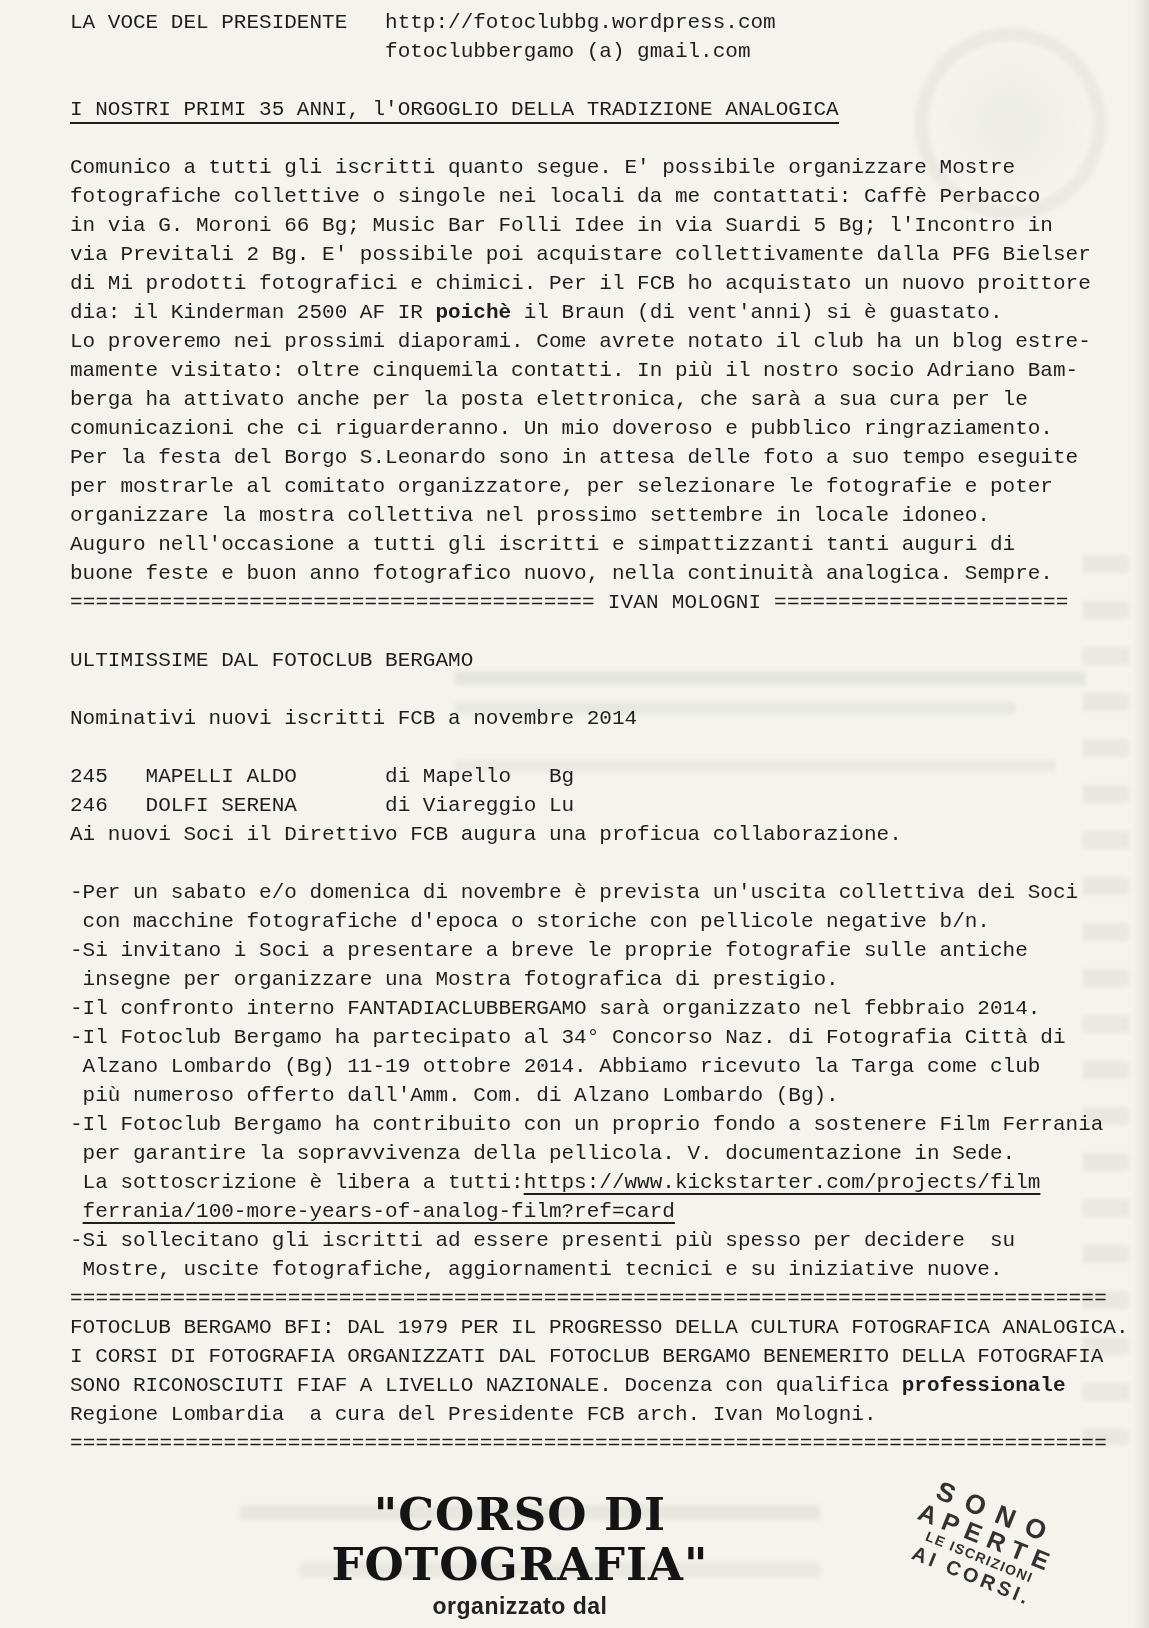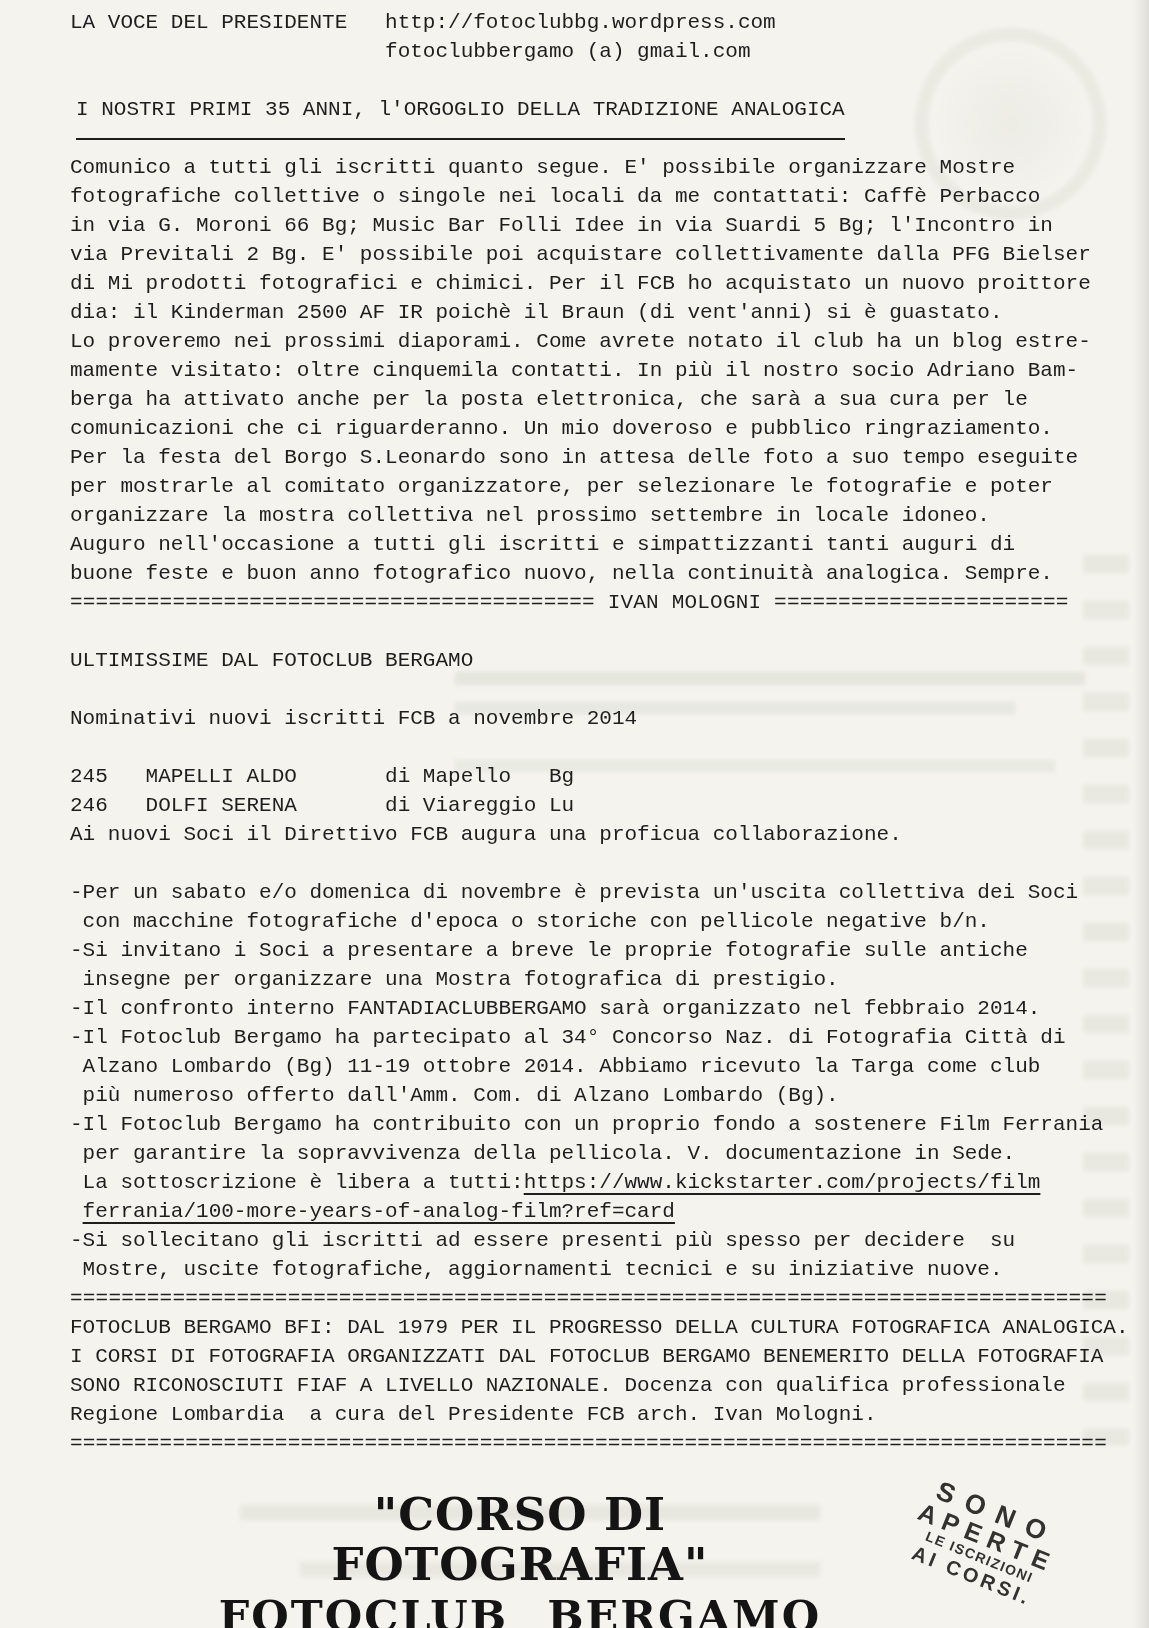--- a/index.html
+++ b/index.html
@@ -12,23 +12,23 @@
   .page::after{
     content:'';position:absolute;right:0;top:0;width:16px;height:100%;
     background:linear-gradient(to right, rgba(0,0,0,0), rgba(110,110,100,.16));
     pointer-events:none;
   }
   .typewriter{
     position:absolute;left:70px;top:8px;width:1060px;
     font-size:21px;line-height:29px;white-space:pre;
   }
   .line{min-height:29px;}
-  .b{font-weight:normal;margin-top:28px;}
+  .b{font-weight:bold;margin-top:28px;}
   .u{text-decoration:underline;text-decoration-thickness:2px;text-underline-offset:5px;text-align:right;}
-  .title span{border-bottom:2.5px solid #1e1e1e;padding-bottom:17px;margin-left:6px;}
+  .title span{border-bottom:2.5px solid #1e1e1e;padding-bottom:1px;}
   .sep{letter-spacing:.2px;}
 
   
   .ad-block{
     position:absolute;left:195px;top:1490px;width:650px;text-align:center;
     color:#141414;
   }
   .ad-title{
     font-family:"DejaVu Serif", serif;font-weight:bold;font-size:45px;
     letter-spacing:1px;line-height:1.1;
@@ -83,20 +83,21 @@
   <div class="ghost g-line1"></div>
   <div class="ghost g-line2"></div>
   <div class="ghost g-line3"></div>
   <div class="ghost g-line4"></div>
   <div class="ghost g-line5"></div>
 
   <div class="typewriter"><div class="line"><span>LA VOCE DEL PRESIDENTE   http://fotoclubbg.wordpress.com</span></div><div class="line"><span>                         fotoclubbergamo (a) gmail.com</span></div><div class="line">&nbsp;</div><div class="line title"><span>I NOSTRI PRIMI 35 ANNI, l'ORGOGLIO DELLA TRADIZIONE ANALOGICA</span></div><div class="line">&nbsp;</div><div class="line"><span>Comunico a tutti gli iscritti quanto segue. E' possibile organizzare Mostre</span></div><div class="line"><span>fotografiche collettive o singole nei locali da me contattati: Caffè Perbacco</span></div><div class="line"><span>in via G. Moroni 66 Bg; Music Bar Folli Idee in via Suardi 5 Bg; l'Incontro in</span></div><div class="line"><span>via Previtali 2 Bg. E' possibile poi acquistare collettivamente dalla PFG Bielser</span></div><div class="line"><span>di Mi prodotti fotografici e chimici. Per il FCB ho acquistato un nuovo proittore</span></div><div class="line"><span>dia: il Kinderman 2500 AF IR </span><span class="b">poichè</span><span> il Braun (di vent'anni) si è guastato.</span></div><div class="line"><span>Lo proveremo nei prossimi diaporami. Come avrete notato il club ha un blog estre-</span></div><div class="line"><span>mamente visitato: oltre cinquemila contatti. In più il nostro socio Adriano Bam-</span></div><div class="line"><span>berga ha attivato anche per la posta elettronica, che sarà a sua cura per le</span></div><div class="line"><span>comunicazioni che ci riguarderanno. Un mio doveroso e pubblico ringraziamento.</span></div><div class="line"><span>Per la festa del Borgo S.Leonardo sono in attesa delle foto a suo tempo eseguite</span></div><div class="line"><span>per mostrarle al comitato organizzatore, per selezionare le fotografie e poter</span></div><div class="line"><span>organizzare la mostra collettiva nel prossimo settembre in locale idoneo.</span></div><div class="line"><span>Auguro nell'occasione a tutti gli iscritti e simpattizzanti tanti auguri di</span></div><div class="line"><span>buone feste e buon anno fotografico nuovo, nella continuità analogica. Sempre.</span></div><div class="line sep"><span>========================================= IVAN MOLOGNI =======================</span></div><div class="line">&nbsp;</div><div class="line"><span>ULTIMISSIME DAL FOTOCLUB BERGAMO</span></div><div class="line">&nbsp;</div><div class="line"><span>Nominativi nuovi iscritti FCB a novembre 2014</span></div><div class="line">&nbsp;</div><div class="line"><span>245   MAPELLI ALDO       di Mapello   Bg</span></div><div class="line"><span>246   DOLFI SERENA       di Viareggio Lu</span></div><div class="line"><span>Ai nuovi Soci il Direttivo FCB augura una proficua collaborazione.</span></div><div class="line">&nbsp;</div><div class="line"><span>-Per un sabato e/o domenica di novembre è prevista un'uscita collettiva dei Soci</span></div><div class="line"><span> con macchine fotografiche d'epoca o storiche con pellicole negative b/n.</span></div><div class="line"><span>-Si invitano i Soci a presentare a breve le proprie fotografie sulle antiche</span></div><div class="line"><span> insegne per organizzare una Mostra fotografica di prestigio.</span></div><div class="line"><span>-Il confronto interno FANTADIACLUBBERGAMO sarà organizzato nel febbraio 2014.</span></div><div class="line"><span>-Il Fotoclub Bergamo ha partecipato al 34° Concorso Naz. di Fotografia Città di</span></div><div class="line"><span> Alzano Lombardo (Bg) 11-19 ottobre 2014. Abbiamo ricevuto la Targa come club</span></div><div class="line"><span> più numeroso offerto dall'Amm. Com. di Alzano Lombardo (Bg).</span></div><div class="line"><span>-Il Fotoclub Bergamo ha contribuito con un proprio fondo a sostenere Film Ferrania</span></div><div class="line"><span> per garantire la sopravvivenza della pellicola. V. documentazione in Sede.</span></div><div class="line"><span> La sottoscrizione è libera a tutti:</span><span class="u">https://www.kickstarter.com/projects/film</span></div><div class="line"><span> </span><span class="u">ferrania/100-more-years-of-analog-film?ref=card</span></div><div class="line"><span>-Si sollecitano gli iscritti ad essere presenti più spesso per decidere  su</span></div><div class="line"><span> Mostre, uscite fotografiche, aggiornamenti tecnici e su iniziative nuove.</span></div><div class="line sep"><span>=================================================================================</span></div><div class="line"><span>FOTOCLUB BERGAMO BFI: DAL 1979 PER IL PROGRESSO DELLA CULTURA FOTOGRAFICA ANALOGICA.</span></div><div class="line"><span>I CORSI DI FOTOGRAFIA ORGANIZZATI DAL FOTOCLUB BERGAMO BENEMERITO DELLA FOTOGRAFIA</span></div><div class="line"><span>SONO RICONOSCIUTI FIAF A LIVELLO NAZIONALE. Docenza con qualifica </span><span class="b">professionale</span></div><div class="line"><span>Regione Lombardia  a cura del Presidente FCB arch. Ivan Mologni.</span></div><div class="line sep"><span>=================================================================================</span></div></div>
 
   <div class="ad-block">
     <div class="ad-title">"CORSO DI FOTOGRAFIA"</div>
+    <div class="ad-sub">organizzato dal</div>
     <div class="ad-club">FOTOCLUB BERGAMO</div>
   </div>
 
   <div class="stamp">
     <div class="s1">SONO</div>
     <div class="s2">APERTE</div>
     <div class="s3">LE ISCRIZIONI</div>
     <div class="s4">AI CORSI.</div>
   </div>
 

